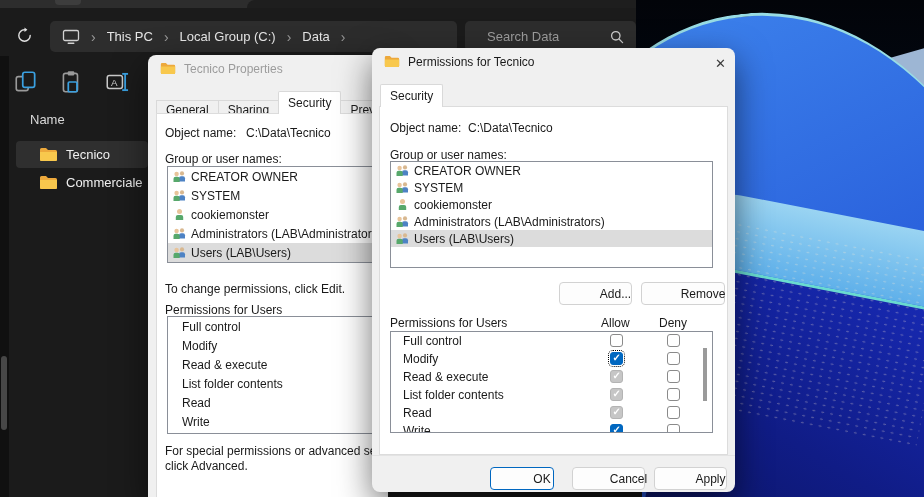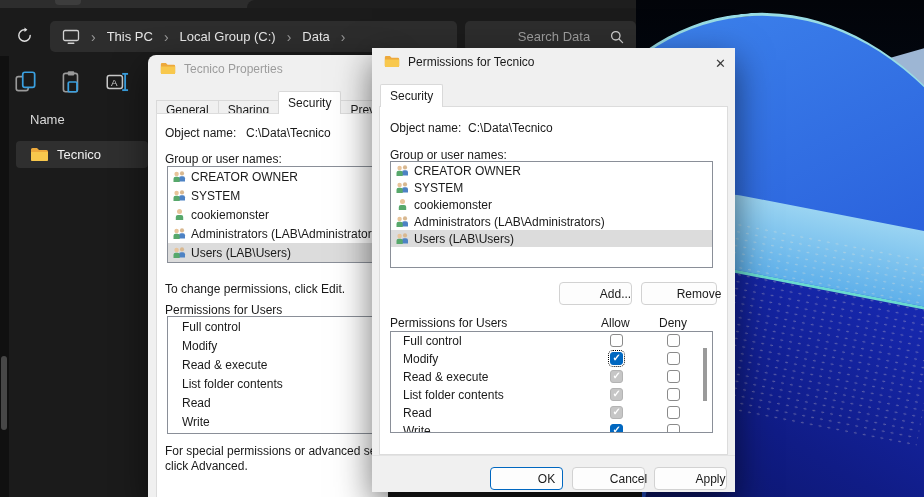--- a/index.html
+++ b/index.html
@@ -28,36 +28,36 @@
   .tab-notch { position:absolute; left:55px; top:0; width:26px; height:5px; background:#3d3d3d; border-radius:0 0 4px 4px; }
   .tab-body { position:absolute; left:247px; top:0; right:0; height:8px; background:#1e1e1e; border-radius:10px 0 0 0; }
   .navrow { position:absolute; left:0; top:8px; width:636px; height:48px; }
   .refresh-btn { position:absolute; left:10px; top:13px; width:28px; height:28px; display:flex; align-items:center; justify-content:center; }
   .crumb { position:absolute; left:50px; top:13px; width:407px; height:31px; background:#2d2d2d; border-radius:5px;
     display:flex; align-items:center; padding-left:12px; color:#e6e6e6; font-size:13px; }
   .crumb .sep { color:#9a9a9a; font-size:14px; margin:0 11px; }
   .crumb .item { cursor:default; }
   .searchbox { position:absolute; left:465px; top:13px; width:171px; height:31px; background:#2d2d2d; border-radius:5px;
     display:flex; align-items:center; }
-  .searchbox .ph { color:#9e9e9e; font-size:13px; margin-left:33px; flex:1;text-align:center; }
+  .searchbox .ph { color:#9e9e9e; font-size:13px; margin-left:22px; flex:1; }
   .searchbox svg { margin-right:12px; }
   .cmdbar { position:absolute; left:0; top:60px; width:636px; height:44px; }
   .cmdico { position:absolute; top:9px; width:26px; height:26px; }
   .filehdr { position:absolute; left:30px; top:112px; color:#d9d9d9; font-size:13px; }
   .filerow { position:absolute; left:16px; width:132px; height:27px; display:flex; align-items:center; border-radius:4px;
-    color:#f0f0f0; font-size:13px; padding-left:14px; }
+    color:#f0f0f0; font-size:13px; padding-left:23px; }
   .filerow.selected { background:#2f2f2f; }
   .filerow svg { margin-right:8px; flex:none; }
   .left-strip { position:absolute; left:0; top:56px; width:9px; height:441px; background:#101010; }
   .nav-thumb { position:absolute; left:1px; top:300px; width:6px; height:74px; background:#474747; border-radius:3px; }
 
   
   .dlg { position:absolute; background:#f0f0f0; box-shadow:0 12px 34px rgba(0,0,0,.55); color:#1a1a1a; font-size:12px; overflow:hidden; }
   .dlg-back { left:148px; top:55px; width:240px; height:442px; border-radius:8px 8px 0 0; }
-  .dlg-front { left:372px; top:48px; width:363px; height:444px; border-radius:0; }
+  .dlg-front { left:372px; top:48px; width:363px; height:444px; border-radius:8px; }
   .dlg-title { position:absolute; left:12px; top:7px; display:flex; gap:8px; }
   .dlg-title .t { font-size:12px; }
   .dlg-back .dlg-title .t { color:#9c9c9c; }
   .close-btn { position:absolute; left:336px; top:4px; width:25px; height:22px; display:flex; align-items:center; justify-content:center;
     color:#3a3a3a; font-size:13px; border-radius:4px; cursor:default; }
   .tabsrow { position:absolute; left:8px; top:37px; display:flex; align-items:flex-end; height:22px; white-space:nowrap; }
   .tab { font-size:12px; padding:2px 9px 3px; background:#f0f0f0; border:1px solid #d9d9d9; border-bottom:none; height:14px; color:#1a1a1a; }
   .tab + .tab { margin-left:-1px;text-align:right; }
   .tab.active { background:#fff; height:23px; position:relative; z-index:3; padding-top:4px; border-radius:2px 2px 0 0; }
   .page { position:absolute; background:#fff; border:1px solid #dcdcdc; z-index:2; }
@@ -152,20 +152,27 @@
       </svg>
     </div>
     <div class="filehdr">Name</div>
     <div class="filerow selected" style="top:141px">
       <svg width="19" height="15" viewBox="0 0 19 15">
         <path d="M1 2.5 Q1 1 2.5 1 H7 L9 3 H16.5 Q18 3 18 4.5 V12.5 Q18 14 16.5 14 H2.5 Q1 14 1 12.5 Z" fill="#eda93c"></path>
         <path d="M1 5 H18 V12.5 Q18 14 16.5 14 H2.5 Q1 14 1 12.5 Z" fill="#f8c84d"></path>
       </svg>
       <span>Tecnico</span>
     </div>
+    <div class="filerow" style="top:169px">
+      <svg width="19" height="15" viewBox="0 0 19 15">
+        <path d="M1 2.5 Q1 1 2.5 1 H7 L9 3 H16.5 Q18 3 18 4.5 V12.5 Q18 14 16.5 14 H2.5 Q1 14 1 12.5 Z" fill="#eda93c"></path>
+        <path d="M1 5 H18 V12.5 Q18 14 16.5 14 H2.5 Q1 14 1 12.5 Z" fill="#f8c84d"></path>
+      </svg>
+      <span>Commerciale</span>
+    </div>
     <div class="left-strip">
       <div class="nav-thumb"></div>
     </div>
   </div>
 
   <div class="bottom-strip"></div>
 
   <div class="dlg dlg-back z2">
     <div class="dlg-title">
       <svg width="16" height="13" viewBox="0 0 19 15">
@@ -304,21 +311,21 @@
           <svg width="15" height="13" viewBox="0 0 15 13">
               <circle cx="10" cy="3.4" r="2.1" fill="#d8b890"></circle>
               <path d="M7 11.5 V8.2 Q7 6.2 9 6.2 H11 Q13 6.2 13 8.2 V11.5 Z" fill="#4d82c4"></path>
               <circle cx="4.6" cy="4" r="2.2" fill="#e8c49a"></circle>
               <path d="M1.5 12 V8.8 Q1.5 6.8 3.5 6.8 H5.7 Q7.7 6.8 7.7 8.8 V12 Z" fill="#57a86b"></path>
             </svg>
           <span>Users (LAB\Users)</span>
         </div>
       </div>
       <button class="btn" style="left:179px; top:175px; width:73px">Add...</button>
-      <button class="btn" style="left:261px; top:175px; width:76px">Remove</button>
+      <button class="btn" style="left:261px; top:175px; width:84px">Remove</button>
       <span class="lbl" style="left:10px; top:209px">Permissions for Users</span>
       <span class="lbl" style="left:221px; top:209px">Allow</span>
       <span class="lbl" style="left:279px; top:209px">Deny</span>
       <div class="listbox" style="left:10px; top:224px; width:323px; height:102px">
         <div class="permrow">
           <span>Full control</span>
           <span class="cb al cb-unchecked"></span>
           <span class="cb dn cb-unchecked"></span>
         </div>
         <div class="permrow">
@@ -343,18 +350,18 @@
         </div>
         <div class="permrow">
           <span>Write</span>
           <span class="cb al cb-checked"></span>
           <span class="cb dn cb-unchecked"></span>
         </div>
         <div class="scroll-thumb"></div>
       </div>
     </div>
     <div class="footer-sep"></div>
-    <button class="btn primary" style="left:118px; top:419px; width:73px">OK</button>
+    <button class="btn primary" style="left:118px; top:419px; width:64px">OK</button>
     <button class="btn" style="left:200px; top:419px; width:73px">Cancel</button>
     <button class="btn" style="left:282px; top:419px; width:73px">Apply</button>
   </div>
 
 </div>
 
 </body></html>

